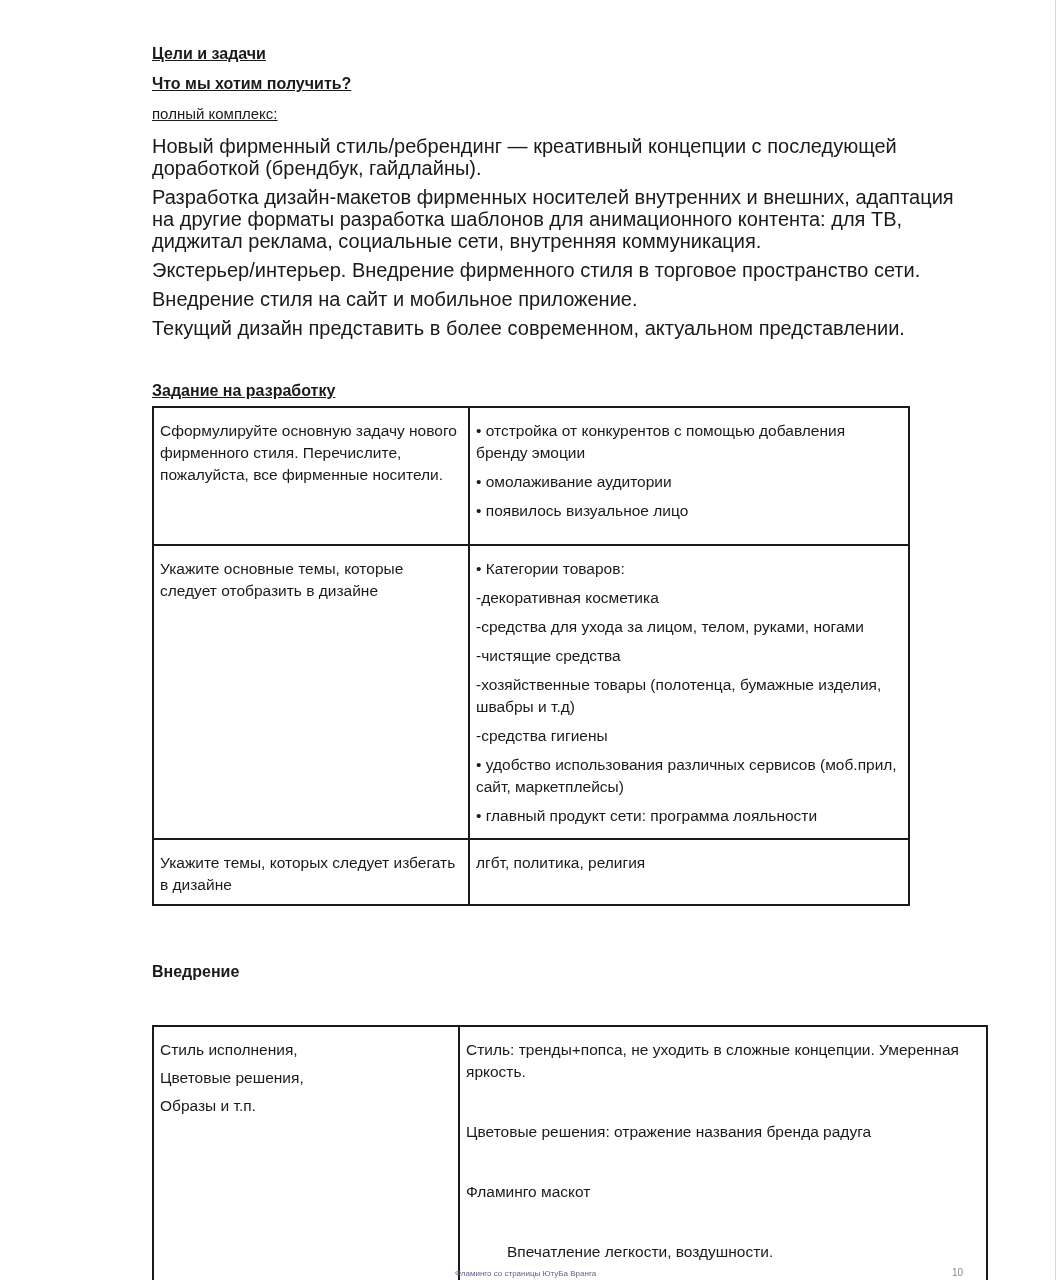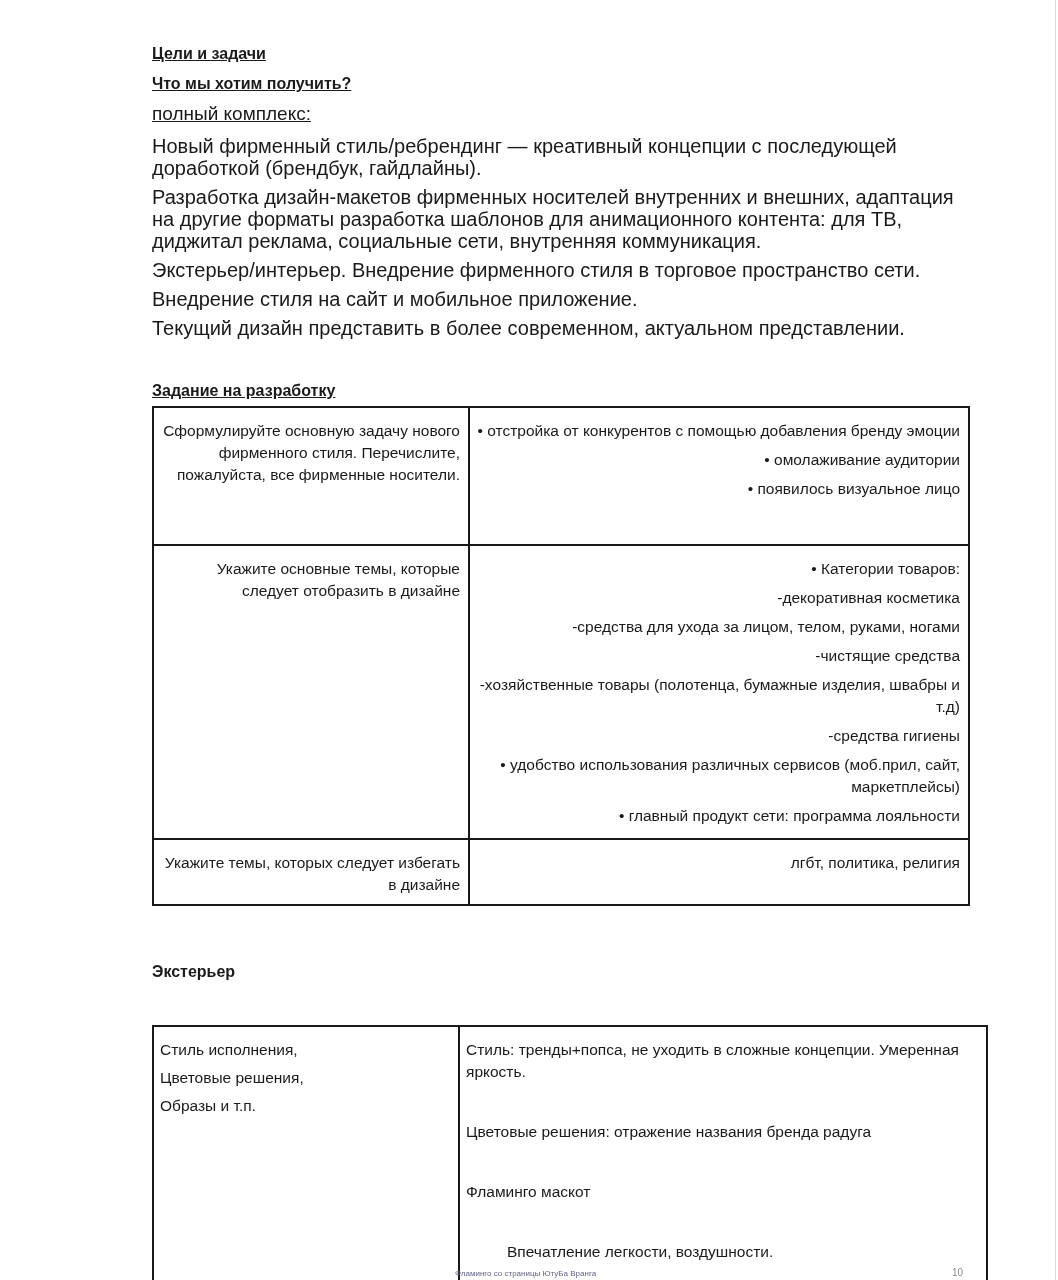--- a/index.html
+++ b/index.html
@@ -14,40 +14,40 @@
   }
   .page-edge{
     position:absolute;top:0;right:2px;width:1px;height:1280px;
     background:#d9d9d9;
   }
   .content{padding:44px 0 0 152px;}
 
   
   .h-bold{font-size:16px;font-weight:700;line-height:19px;margin:0 0 11px 0;text-decoration:underline;}
   .lead-underline{
-    font-size:19px;font-weight:400;line-height:19px;
+    font-size:15px;font-weight:400;line-height:19px;
     text-decoration:underline;margin:0 0 12px 0;
   }
   .intro p.body{
     width:812px;font-size:20px;line-height:22px;margin:0 0 7px 0;
   }
 
   
   .section-heading{font-size:16px;font-weight:700;line-height:19px;margin:42px 0 6px 0;text-decoration:underline;}
   .wishes-heading{font-size:16px;font-weight:700;line-height:19px;margin:56px 0 44px 0;}
 
   
   table.brief{border-collapse:collapse;table-layout:fixed;}
   table.brief td{
     border:2px solid #1a1a1a;
     vertical-align:top;
     padding:12px 8px 8px 6px;
     font-size:15.5px;line-height:22px;
   }
-  table.task{width:818px;text-align:right;}
+  table.task{width:758px;}
   table.task td.q{width:300px;}
   table.wishes{width:836px;}
   table.wishes td.q{width:290px;}
 
   .row-1{height:138px;}
   .row-2{height:294px;}
   .row-3{height:66px;}
   .row-w{height:258px;}
 
   td .item{margin:0 0 7px 0;}
@@ -119,21 +119,21 @@
           <td class="q">
             <div class="item">Укажите темы, которых следует избегать в дизайне</div>
           </td>
           <td class="a">
             <div class="item">лгбт, политика, религия</div>
           </td>
         </tr>
       </tbody>
     </table>
 
-    <p class="wishes-heading">Экстерьер</p>
+    <p class="wishes-heading">Внедрение</p>
 
     <table class="brief wishes">
       <tbody>
         <tr class="row-w">
           <td class="q">
             <div class="qline">Стиль исполнения,</div>
             <div class="qline">Цветовые решения,</div>
             <div class="qline">Образы и т.п.</div>
           </td>
           <td class="a">

